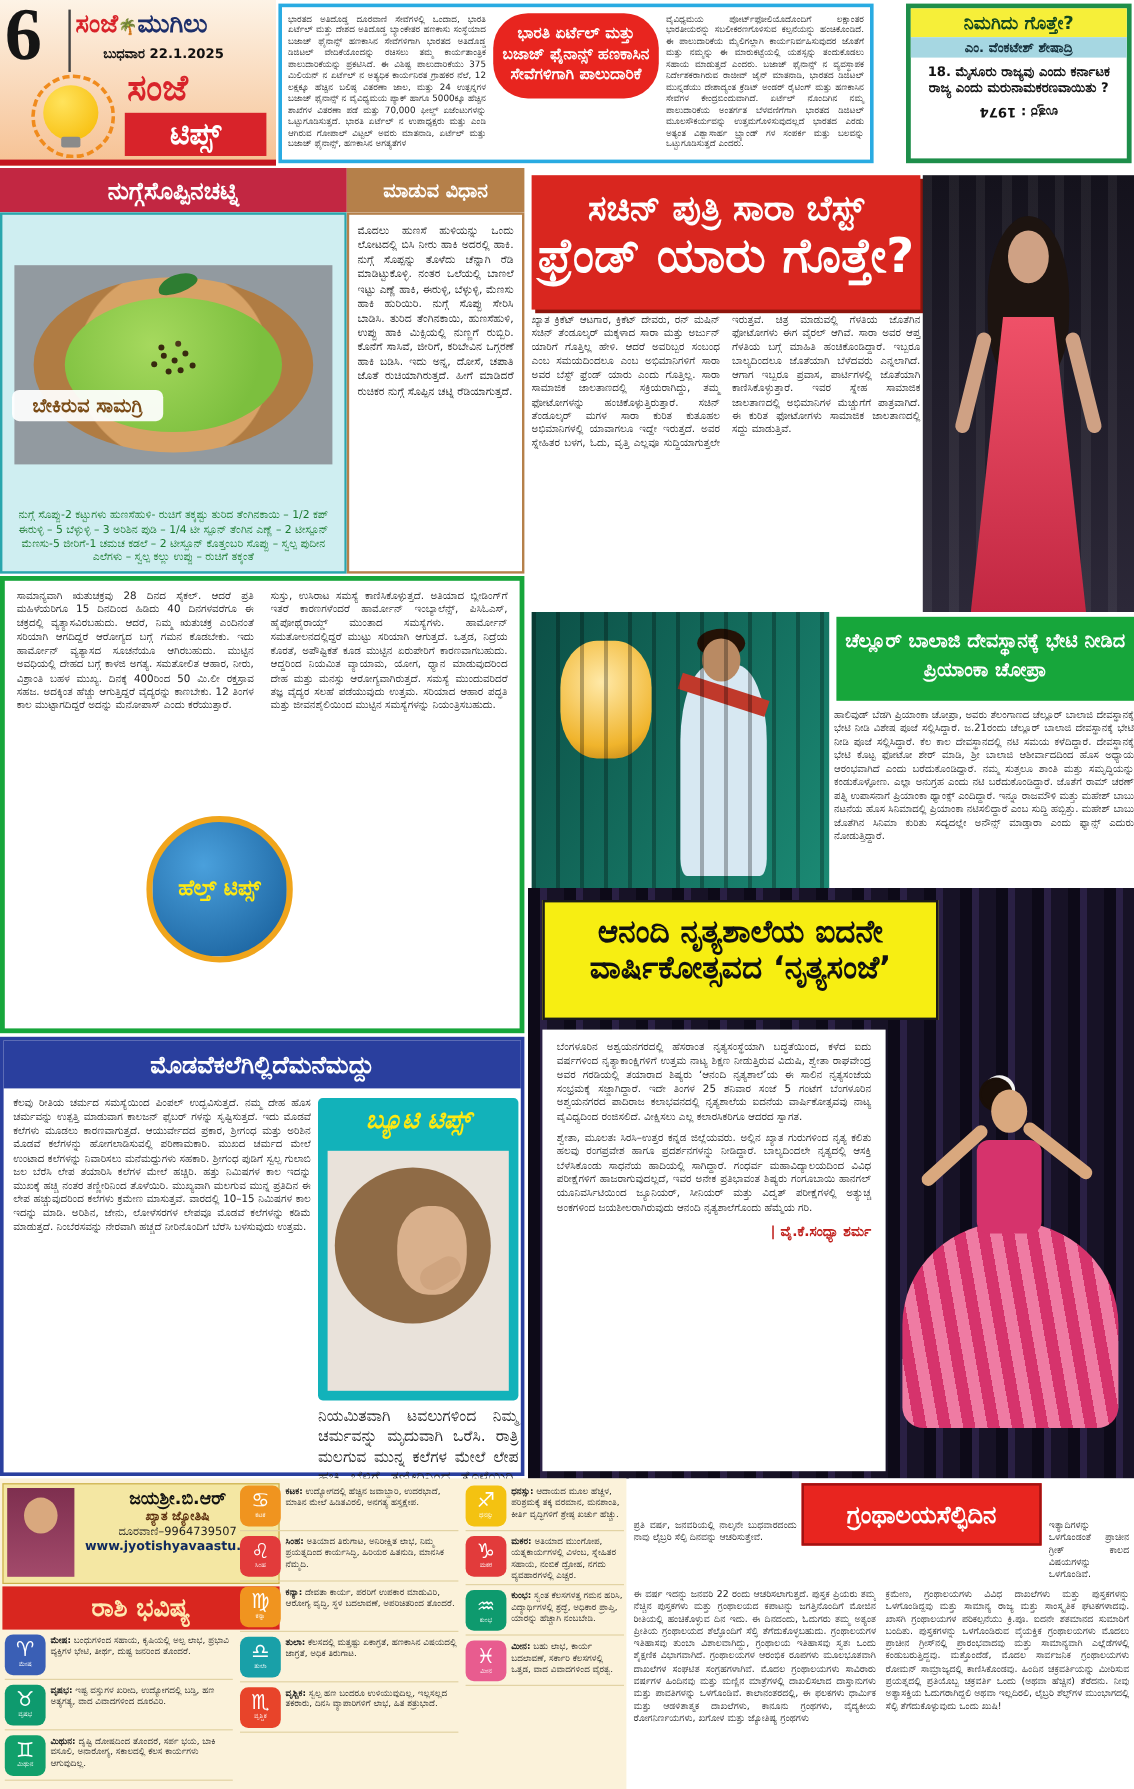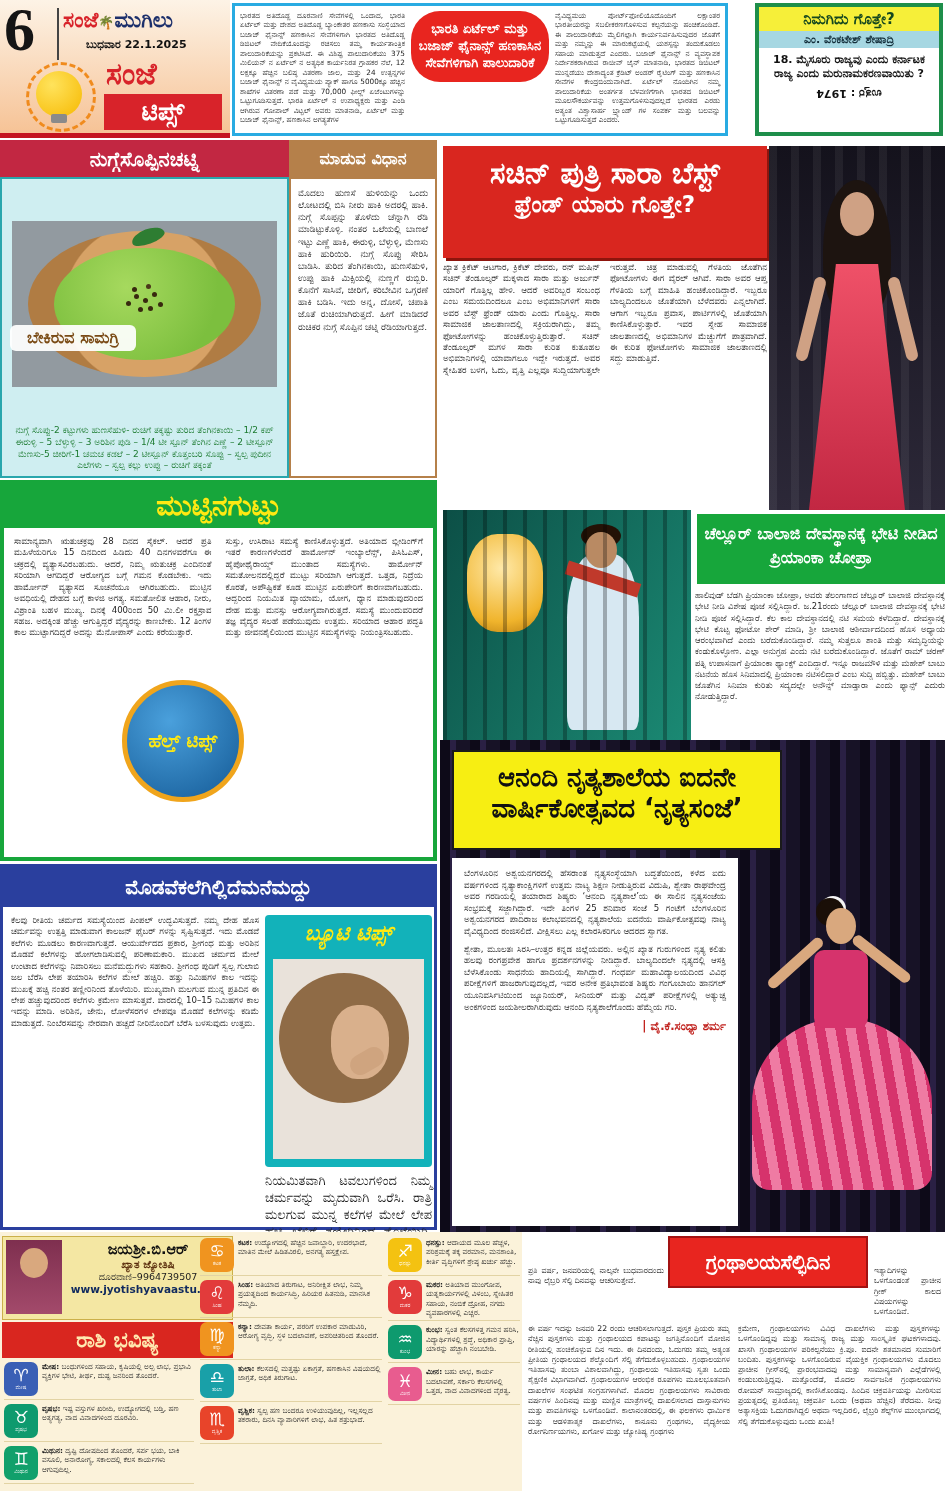--- a/index.html
+++ b/index.html
@@ -70,21 +70,21 @@
   .bphoto{position:absolute;left:8px;top:44px;right:8px;bottom:8px;background:#e9e2da;overflow:hidden;}
   .bhair{position:absolute;left:6px;top:14px;width:130px;height:130px;border-radius:50%;background:#8f6b46;}
   .bface{position:absolute;left:58px;top:46px;width:58px;height:74px;border-radius:45%;background:#d9b08c;}
   .bhand{position:absolute;left:76px;top:92px;width:36px;height:20px;border-radius:10px;
          background:#cfa47f;transform:rotate(-30deg);}
   .btext2{left:262px;top:306px;width:167px;bottom:6px;font-size:13px;line-height:1.3;color:#1d1d1d;}
   
   .sara-hl{left:443px;top:146px;width:324px;height:112px;background:#d9261f;color:#fff;text-align:center;
            box-shadow:3px 3px 0 #8e150d;}
   .sara-hl .l1{font-size:29px;font-weight:bold;margin-top:10px;}
-  .sara-hl .l2{font-size:23px;font-weight:bold;}
+  .sara-hl .l2{font-size:40px;font-weight:bold;}
   .sara-body{left:443px;top:262px;width:324px;height:246px;column-count:2;column-gap:10px;
              font-size:8.6px;line-height:1.33;color:#1d1d1d;}
   .sara-photo{left:769px;top:146px;width:176px;height:364px;overflow:hidden;
               background:linear-gradient(#14121c,#2c2838);}
   .curtain{position:absolute;inset:0;background:repeating-linear-gradient(90deg,rgba(255,255,255,.06) 0 8px,transparent 8px 22px);}
   .s-hair{position:absolute;left:54px;top:34px;width:68px;height:140px;border-radius:50% 50% 40% 40%;background:#1d1410;}
   .s-face{position:absolute;left:71px;top:46px;width:34px;height:44px;border-radius:50%;background:#cfa184;}
   .s-dress{position:absolute;left:40px;top:118px;width:96px;bottom:0;
            background:linear-gradient(#ef5168,#c22742);clip-path:polygon(28% 0,72% 0,100% 100%,0 100%);}
   .s-arm{position:absolute;width:12px;height:86px;border-radius:6px;background:#cfa184;}
@@ -185,21 +185,20 @@
       <div class="chutney"></div>
       <div class="seeds"></div>
       <div class="leaf"></div>
     </div>
     <div class="abs ing-label">ಬೇಕಿರುವ ಸಾಮಗ್ರಿ</div>
     <div class="abs ing-text">ನುಗ್ಗೆ ಸೊಪ್ಪು-2 ಕಟ್ಟುಗಳು ಹುಣಸೆಹುಳಿ- ರುಚಿಗೆ ತಕ್ಕಷ್ಟು ತುರಿದ ತೆಂಗಿನಕಾಯಿ – 1/2 ಕಪ್ ಈರುಳ್ಳಿ – 5 ಬೆಳ್ಳುಳ್ಳಿ – 3 ಅರಿಶಿನ ಪುಡಿ – 1/4 ಟೀ ಸ್ಪೂನ್ ತೆಂಗಿನ ಎಣ್ಣೆ – 2 ಟೀಸ್ಪೂನ್ ಮೆಣಸು-5 ಜೀರಿಗೆ-1 ಚಮಚ ಕಡಲೆ – 2 ಟೀಸ್ಪೂನ್ ಕೊತ್ತಂಬರಿ ಸೊಪ್ಪು – ಸ್ವಲ್ಪ ಪುದೀನ ಎಲೆಗಳು – ಸ್ವಲ್ಪ ಕಲ್ಲು ಉಪ್ಪು – ರುಚಿಗೆ ತಕ್ಕಂತೆ</div>
   </div>
   <div class="abs rec-method just">ಮೊದಲು ಹುಣಸೆ ಹುಳಿಯನ್ನು ಒಂದು ಲೋಟದಲ್ಲಿ ಬಿಸಿ ನೀರು ಹಾಕಿ ಅದರಲ್ಲಿ ಹಾಕಿ. ನುಗ್ಗೆ ಸೊಪ್ಪನ್ನು ತೊಳೆದು ಚೆನ್ನಾಗಿ ರೆಡಿ ಮಾಡಿಟ್ಟುಕೊಳ್ಳಿ. ನಂತರ ಒಲೆಯಲ್ಲಿ ಬಾಣಲೆ ಇಟ್ಟು ಎಣ್ಣೆ ಹಾಕಿ, ಈರುಳ್ಳಿ, ಬೆಳ್ಳುಳ್ಳಿ, ಮೆಣಸು ಹಾಕಿ ಹುರಿಯಿರಿ. ನುಗ್ಗೆ ಸೊಪ್ಪು ಸೇರಿಸಿ ಬಾಡಿಸಿ. ತುರಿದ ತೆಂಗಿನಕಾಯಿ, ಹುಣಸೆಹುಳಿ, ಉಪ್ಪು ಹಾಕಿ ಮಿಕ್ಸಿಯಲ್ಲಿ ನುಣ್ಣಗೆ ರುಬ್ಬಿರಿ. ಕೊನೆಗೆ ಸಾಸಿವೆ, ಜೀರಿಗೆ, ಕರಿಬೇವಿನ ಒಗ್ಗರಣೆ ಹಾಕಿ ಬಡಿಸಿ. ಇದು ಅನ್ನ, ದೋಸೆ, ಚಪಾತಿ ಜೊತೆ ರುಚಿಯಾಗಿರುತ್ತದೆ. ಹೀಗೆ ಮಾಡಿದರೆ ರುಚಿಕರ ನುಗ್ಗೆ ಸೊಪ್ಪಿನ ಚಟ್ನಿ ರೆಡಿಯಾಗುತ್ತದೆ.</div>
 
   <div class="abs green">
-    <div class="ghdr flexc">ಮುಟ್ಟಿನಗುಟ್ಟು</div>
     <div class="gbody just">
       <div style="margin-bottom:6px;">ಸಾಮಾನ್ಯವಾಗಿ ಋತುಚಕ್ರವು 28 ದಿನದ ಸೈಕಲ್. ಆದರೆ ಪ್ರತಿ ಮಹಿಳೆಯರಿಗೂ 15 ದಿನದಿಂದ ಹಿಡಿದು 40 ದಿನಗಳವರೆಗೂ ಈ ಚಕ್ರದಲ್ಲಿ ವ್ಯತ್ಯಾಸವಿರಬಹುದು. ಆದರೆ, ನಿಮ್ಮ ಋತುಚಕ್ರ ಎಂದಿನಂತೆ ಸರಿಯಾಗಿ ಆಗದಿದ್ದರೆ ಆರೋಗ್ಯದ ಬಗ್ಗೆ ಗಮನ ಕೊಡಬೇಕು. ಇದು ಹಾರ್ಮೋನ್ ವ್ಯತ್ಯಾಸದ ಸೂಚನೆಯೂ ಆಗಿರಬಹುದು. ಮುಟ್ಟಿನ ಅವಧಿಯಲ್ಲಿ ದೇಹದ ಬಗ್ಗೆ ಕಾಳಜಿ ಅಗತ್ಯ. ಸಮತೋಲಿತ ಆಹಾರ, ನೀರು, ವಿಶ್ರಾಂತಿ ಬಹಳ ಮುಖ್ಯ. ದಿನಕ್ಕೆ 400ರಿಂದ 50 ಮಿ.ಲೀ ರಕ್ತಸ್ರಾವ ಸಹಜ. ಅದಕ್ಕಿಂತ ಹೆಚ್ಚು ಆಗುತ್ತಿದ್ದರೆ ವೈದ್ಯರನ್ನು ಕಾಣಬೇಕು. 12 ತಿಂಗಳ ಕಾಲ ಮುಟ್ಟಾಗದಿದ್ದರೆ ಅದನ್ನು ಮೆನೋಪಾಸ್ ಎಂದು ಕರೆಯುತ್ತಾರೆ.</div>
       <div>ಸುಸ್ತು, ಉಸಿರಾಟ ಸಮಸ್ಯೆ ಕಾಣಿಸಿಕೊಳ್ಳುತ್ತದೆ. ಅತಿಯಾದ ಬ್ಲೀಡಿಂಗ್‌ಗೆ ಇತರೆ ಕಾರಣಗಳೆಂದರೆ ಹಾರ್ಮೋನ್ ಇಂಬ್ಯಾಲೆನ್ಸ್, ಪಿಸಿಓಎಸ್, ಹೈಪೋಥೈರಾಯ್ಡ್ ಮುಂತಾದ ಸಮಸ್ಯೆಗಳು. ಹಾರ್ಮೋನ್ ಸಮತೋಲನದಲ್ಲಿದ್ದರೆ ಮುಟ್ಟು ಸರಿಯಾಗಿ ಆಗುತ್ತದೆ. ಒತ್ತಡ, ನಿದ್ರೆಯ ಕೊರತೆ, ಅಪೌಷ್ಟಿಕತೆ ಕೂಡ ಮುಟ್ಟಿನ ಏರುಪೇರಿಗೆ ಕಾರಣವಾಗಬಹುದು. ಆದ್ದರಿಂದ ನಿಯಮಿತ ವ್ಯಾಯಾಮ, ಯೋಗ, ಧ್ಯಾನ ಮಾಡುವುದರಿಂದ ದೇಹ ಮತ್ತು ಮನಸ್ಸು ಆರೋಗ್ಯವಾಗಿರುತ್ತದೆ. ಸಮಸ್ಯೆ ಮುಂದುವರಿದರೆ ತಜ್ಞ ವೈದ್ಯರ ಸಲಹೆ ಪಡೆಯುವುದು ಉತ್ತಮ. ಸರಿಯಾದ ಆಹಾರ ಪದ್ಧತಿ ಮತ್ತು ಜೀವನಶೈಲಿಯಿಂದ ಮುಟ್ಟಿನ ಸಮಸ್ಯೆಗಳನ್ನು ನಿಯಂತ್ರಿಸಬಹುದು.</div>
     </div>
     <div class="abs htcircle flexc">ಹೆಲ್ತ್ ಟಿಪ್ಸ್</div>
   </div>
 
   <div class="abs blue">
     <div class="bhdr flexc">ಮೊಡವೆಕಲೆಗಿಲ್ಲಿದೆಮನೆಮದ್ದು</div>
     <div class="abs btext just">ಕೆಲವು ರೀತಿಯ ಚರ್ಮದ ಸಮಸ್ಯೆಯಿಂದ ಪಿಂಪಲ್ ಉದ್ಭವಿಸುತ್ತದೆ. ನಮ್ಮ ದೇಹ ಹೊಸ ಚರ್ಮವನ್ನು ಉತ್ಪತ್ತಿ ಮಾಡುವಾಗ ಕಾಲಜನ್ ಫೈಬರ್ ಗಳನ್ನು ಸೃಷ್ಟಿಸುತ್ತದೆ. ಇದು ಮೊಡವೆ ಕಲೆಗಳು ಮೂಡಲು ಕಾರಣವಾಗುತ್ತದೆ. ಆಯುರ್ವೇದದ ಪ್ರಕಾರ, ಶ್ರೀಗಂಧ ಮತ್ತು ಅರಿಶಿನ ಮೊಡವೆ ಕಲೆಗಳನ್ನು ಹೋಗಲಾಡಿಸುವಲ್ಲಿ ಪರಿಣಾಮಕಾರಿ. ಮುಖದ ಚರ್ಮದ ಮೇಲೆ ಉಂಟಾದ ಕಲೆಗಳನ್ನು ನಿವಾರಿಸಲು ಮನೆಮದ್ದುಗಳು ಸಹಕಾರಿ. ಶ್ರೀಗಂಧ ಪುಡಿಗೆ ಸ್ವಲ್ಪ ಗುಲಾಬಿ ಜಲ ಬೆರೆಸಿ ಲೇಪ ತಯಾರಿಸಿ ಕಲೆಗಳ ಮೇಲೆ ಹಚ್ಚಿರಿ. ಹತ್ತು ನಿಮಿಷಗಳ ಕಾಲ ಇದನ್ನು ಮುಖಕ್ಕೆ ಹಚ್ಚಿ ನಂತರ ತಣ್ಣೀರಿನಿಂದ ತೊಳೆಯಿರಿ. ಮುಖ್ಯವಾಗಿ ಮಲಗುವ ಮುನ್ನ ಪ್ರತಿದಿನ ಈ ಲೇಪ ಹಚ್ಚುವುದರಿಂದ ಕಲೆಗಳು ಕ್ರಮೇಣ ಮಾಸುತ್ತವೆ. ವಾರದಲ್ಲಿ 10–15 ನಿಮಿಷಗಳ ಕಾಲ ಇದನ್ನು ಮಾಡಿ. ಅರಿಶಿನ, ಜೇನು, ಲೋಳೆಸರಗಳ ಲೇಪವೂ ಮೊಡವೆ ಕಲೆಗಳನ್ನು ಕಡಿಮೆ ಮಾಡುತ್ತದೆ. ನಿಂಬೆರಸವನ್ನು ನೇರವಾಗಿ ಹಚ್ಚದೆ ನೀರಿನೊಂದಿಗೆ ಬೆರೆಸಿ ಬಳಸುವುದು ಉತ್ತಮ.</div>

